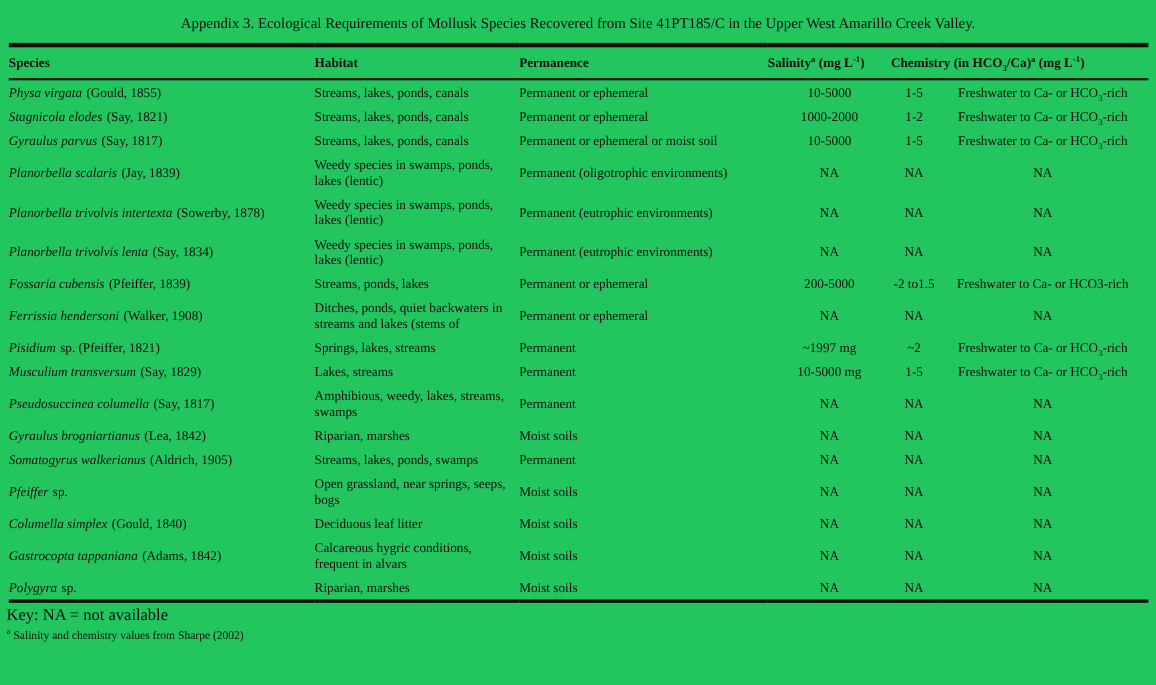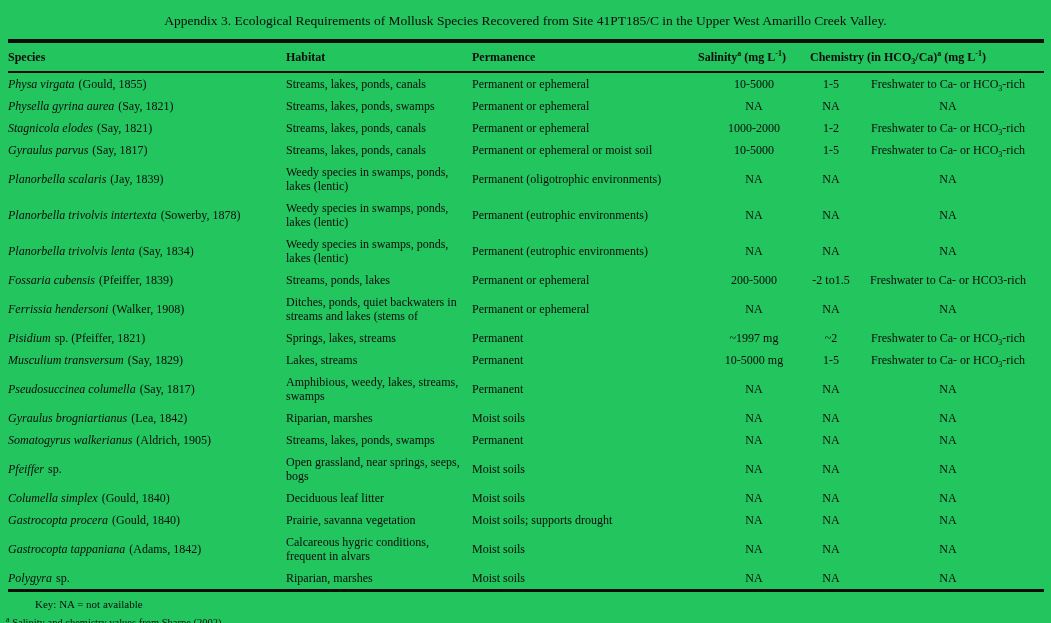--- a/index.html
+++ b/index.html
@@ -44,21 +44,21 @@
   }
   .c-species, .c-habitat, .c-perm { text-align:left; }
   .c-sal, .c-chemv, .c-chemt { text-align:center; }
   .c-species { padding-right:6px; }
   .c-habitat { padding-right:6px; }
   .it { font-style:italic; }
   .auth { margin-left:4px; }
   sup { font-size:8px; line-height:0; }
   sub { font-size:8px; line-height:0; }
   .footer { margin-left:6px; }
-  .key-line { font-size:11px; margin-top:6px; line-height:13px;margin-left:29px; }
+  .key-line { font-size:15px; margin-top:6px; line-height:13px; }
   .footnote-line { font-size:10.5px; margin-top:5px; line-height:13px; }
 </style>
 </head>
 <body>
 
 <div class="page">
 
   <div class="title">Appendix 3. Ecological Requirements of Mollusk Species Recovered from Site 41PT185/C in the Upper West Amarillo Creek Valley.</div>
 
   <table class="main">
@@ -82,28 +82,20 @@
     <tbody>
       <tr>
         <td class="c-species"><span class="it">Physa virgata</span><span class="auth">(Gould, 1855)</span></td>
         <td class="c-habitat">Streams, lakes, ponds, canals</td>
         <td class="c-perm">Permanent or ephemeral</td>
         <td class="c-sal">10-5000</td>
         <td class="c-chemv">1-5</td>
         <td class="c-chemt"><span>Freshwater to Ca- or HCO</span><sub>3</sub><span>-rich</span></td>
       </tr>
       <tr>
-        <td class="c-species"><span class="it">Physella gyrina aurea</span><span class="auth">(Say, 1821)</span></td>
-        <td class="c-habitat">Streams, lakes, ponds, swamps</td>
-        <td class="c-perm">Permanent or ephemeral</td>
-        <td class="c-sal">NA</td>
-        <td class="c-chemv">NA</td>
-        <td class="c-chemt"><span>NA</span><sub></sub><span></span></td>
-      </tr>
-      <tr>
         <td class="c-species"><span class="it">Stagnicola elodes</span><span class="auth">(Say, 1821)</span></td>
         <td class="c-habitat">Streams, lakes, ponds, canals</td>
         <td class="c-perm">Permanent or ephemeral</td>
         <td class="c-sal">1000-2000</td>
         <td class="c-chemv">1-2</td>
         <td class="c-chemt"><span>Freshwater to Ca- or HCO</span><sub>3</sub><span>-rich</span></td>
       </tr>
       <tr>
         <td class="c-species"><span class="it">Gyraulus parvus</span><span class="auth">(Say, 1817)</span></td>
         <td class="c-habitat">Streams, lakes, ponds, canals</td>
@@ -202,28 +194,20 @@
       </tr>
       <tr>
         <td class="c-species"><span class="it">Columella simplex</span><span class="auth">(Gould, 1840)</span></td>
         <td class="c-habitat">Deciduous leaf litter</td>
         <td class="c-perm">Moist soils</td>
         <td class="c-sal">NA</td>
         <td class="c-chemv">NA</td>
         <td class="c-chemt"><span>NA</span><sub></sub><span></span></td>
       </tr>
       <tr>
-        <td class="c-species"><span class="it">Gastrocopta procera</span><span class="auth">(Gould, 1840)</span></td>
-        <td class="c-habitat">Prairie, savanna vegetation</td>
-        <td class="c-perm">Moist soils; supports drought</td>
-        <td class="c-sal">NA</td>
-        <td class="c-chemv">NA</td>
-        <td class="c-chemt"><span>NA</span><sub></sub><span></span></td>
-      </tr>
-      <tr>
         <td class="c-species"><span class="it">Gastrocopta tappaniana</span><span class="auth">(Adams, 1842)</span></td>
         <td class="c-habitat">Calcareous hygric conditions, frequent in alvars</td>
         <td class="c-perm">Moist soils</td>
         <td class="c-sal">NA</td>
         <td class="c-chemv">NA</td>
         <td class="c-chemt"><span>NA</span><sub></sub><span></span></td>
       </tr>
       <tr>
         <td class="c-species"><span class="it">Polygyra</span><span class="auth">sp.</span></td>
         <td class="c-habitat">Riparian, marshes</td>

